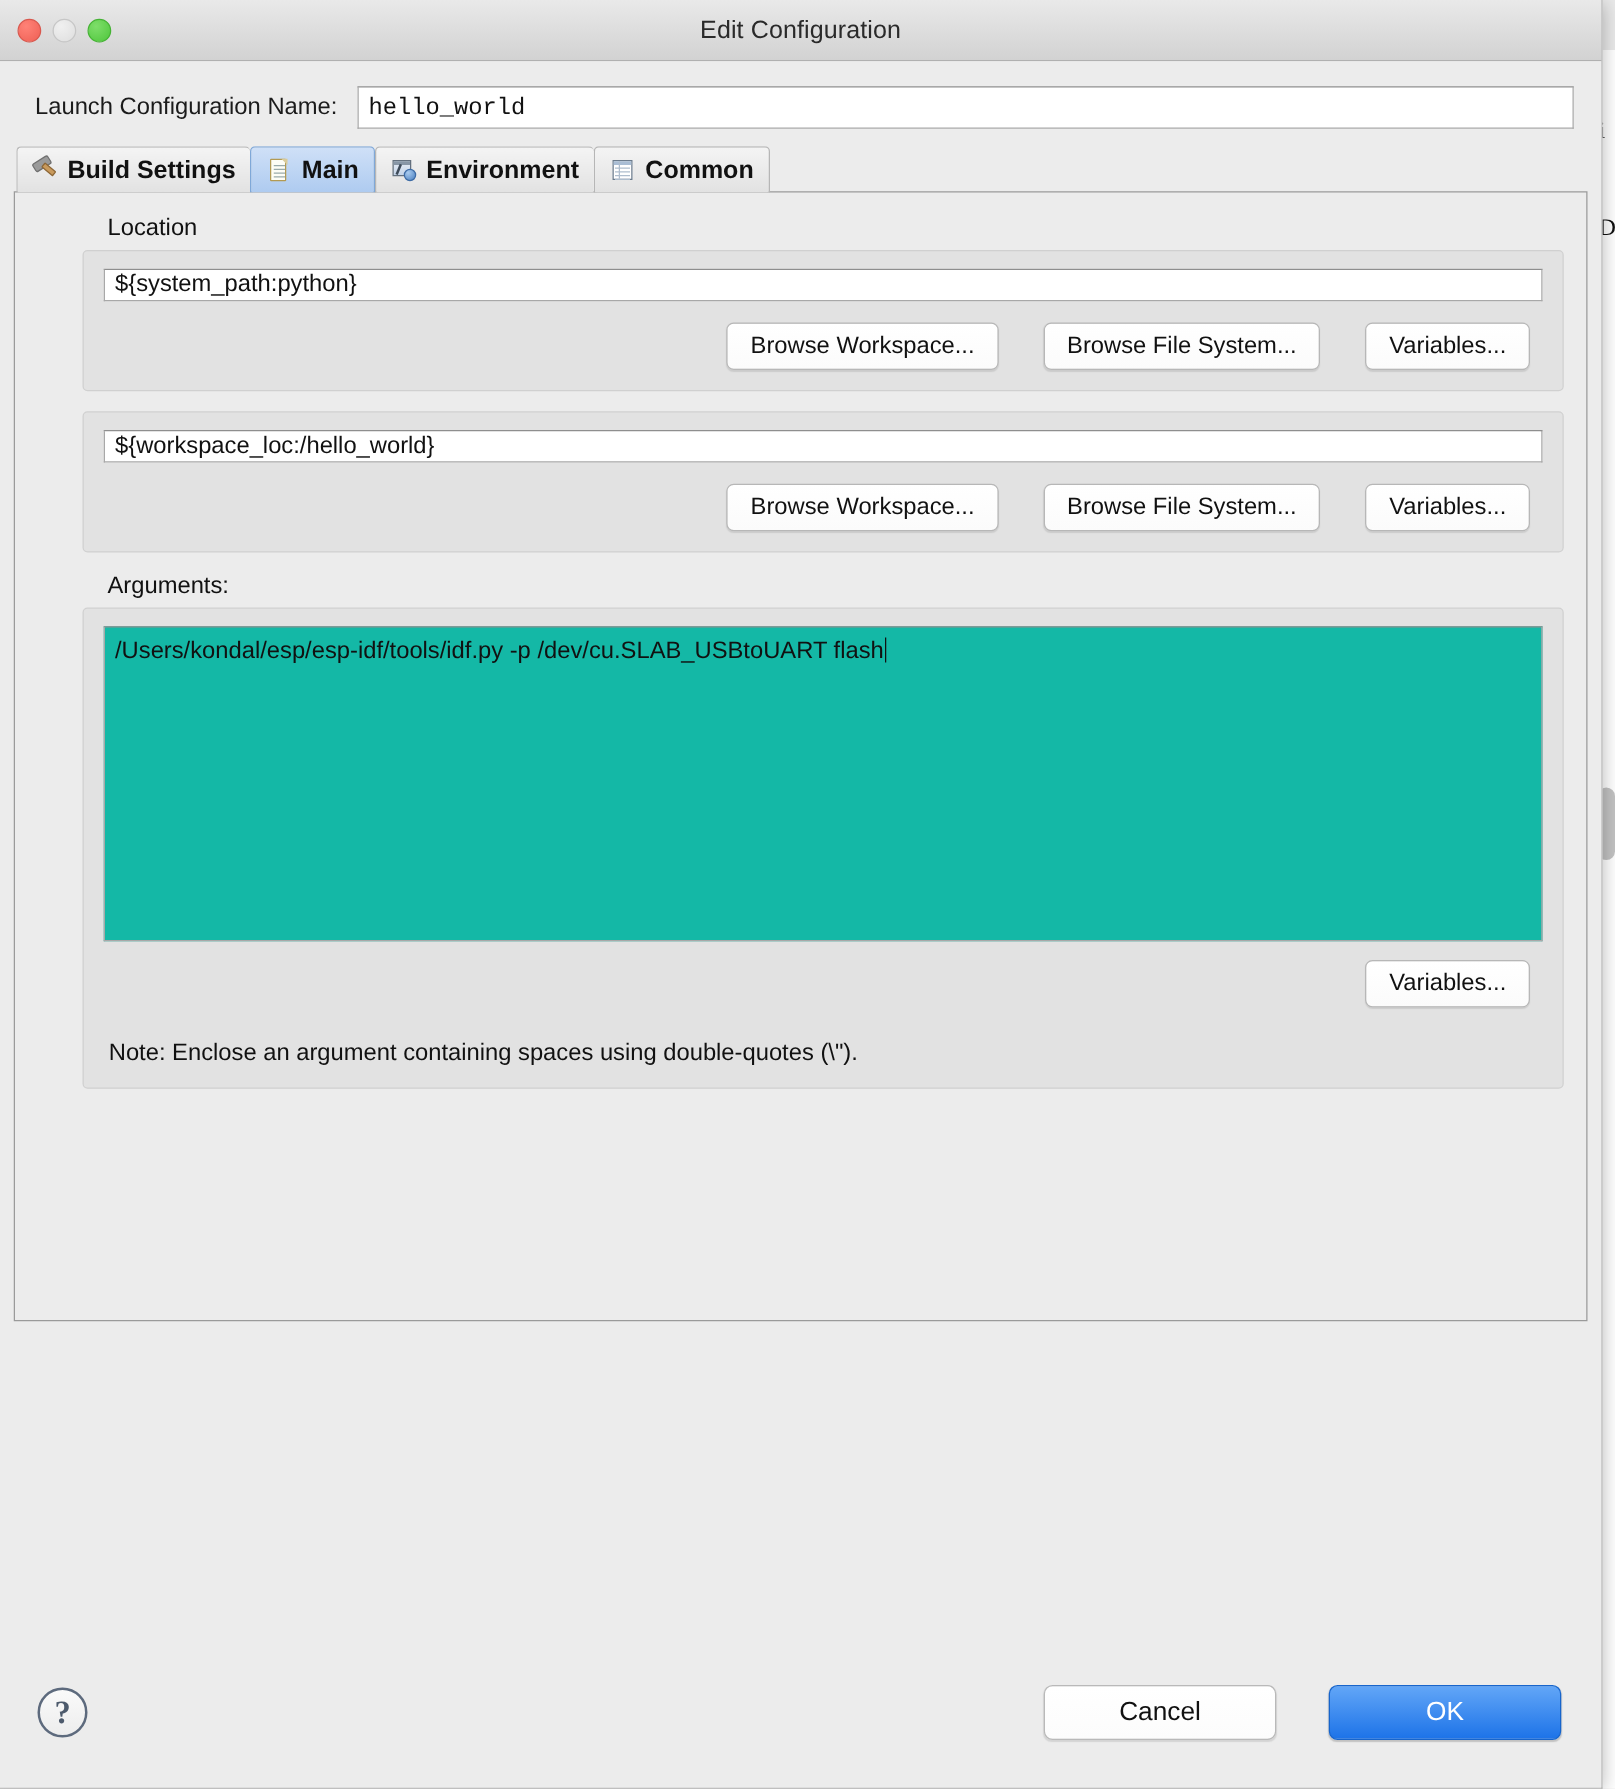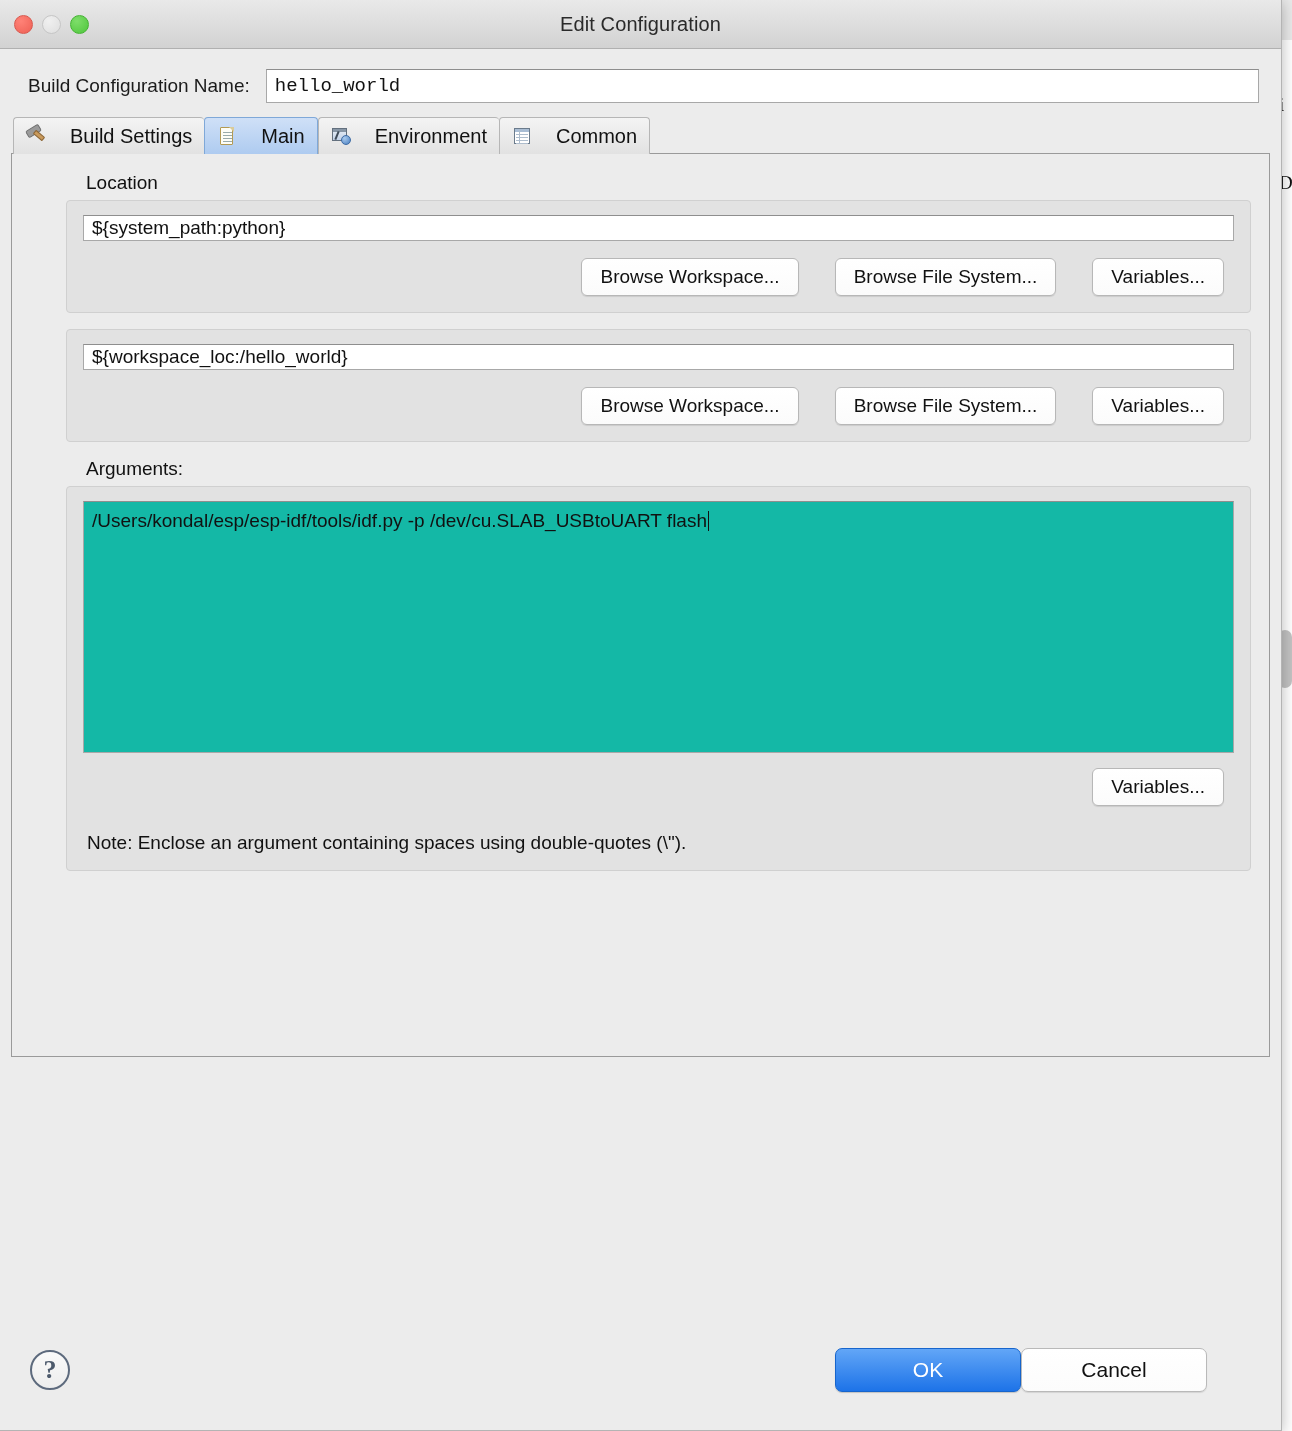--- a/index.html
+++ b/index.html
@@ -167,32 +167,33 @@
     display: flex;
     align-items: flex-end;
     height: 37px;
     padding-left: 2px;
     position: relative;
     z-index: 2;
   }
   .tab {
     display: flex;
     align-items: center;
-    gap: 24px;
+    gap: 8px;
     height: 37px;
     padding: 0 12px;
     font-size: 20px;
     color: #111;
     background: linear-gradient(#f4f4f4, #e2e2e2);
     border: 1px solid #b6b6b6;
     border-bottom: none;
     border-right: none;
     border-radius: 4px 4px 0 0;
     cursor: default;
     white-space: nowrap;
+    font-weight: bold;
   }
   .tab:last-child { border-right: 1px solid #b6b6b6; }
   .tab.selected {
     background: linear-gradient(#cfe0f7, #aecbf0);
     border-color: #7fa8d8;
     border-right: 1px solid #7fa8d8;
   }
   .tab.selected + .tab { border-left: 1px solid #b6b6b6; }
 
   .tabicon { width: 20px; height: 22px; flex: 0 0 20px; position: relative; }
@@ -437,21 +438,21 @@
       <span class="light min"></span>
       <span class="light max"></span>
     </div>
     <div id="window-title">Edit Configuration</div>
   </div>
 
 
   <div id="body">
 
     <div id="name-row">
-      <span id="name-label">Build Configuration Name:</span>
+      <span id="name-label">Launch Configuration Name:</span>
       <input id="name-input" type="text" value="hello_world" style="">
     </div>
 
     <div id="tabfolder">
 
       <div id="tabstrip">
 
         <div class="tab">
           <span class="tabicon ic-hammer">
             <span class="head"></span>
@@ -522,18 +523,18 @@
             <div id="args-note">Note: Enclose an argument containing spaces using double-quotes (\").</div>
           </div>
         </div>
 
       </div>
     </div>
 
     <div id="footer">
       <div id="help-icon">?</div>
       <div id="footer-spacer"></div>
+      <button id="cancel-btn" class="dlg-btn">Cancel</button>
       <button id="ok-btn" class="dlg-btn">OK</button>
-      <button id="cancel-btn" class="dlg-btn">Cancel</button>
     </div>
 
   </div>
 </div>
 
 </body></html>

